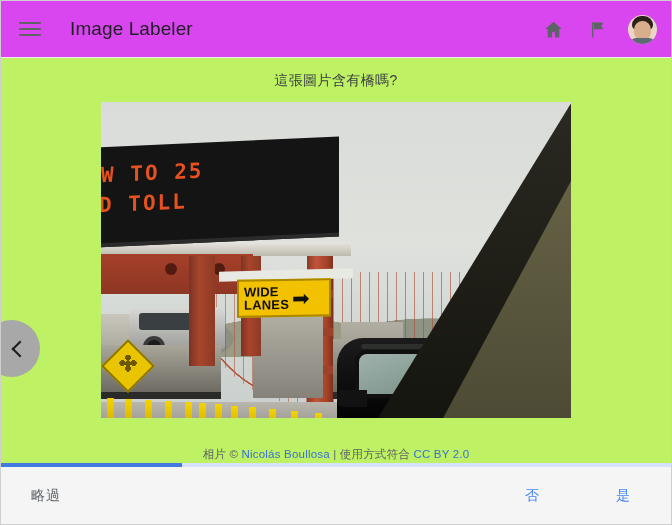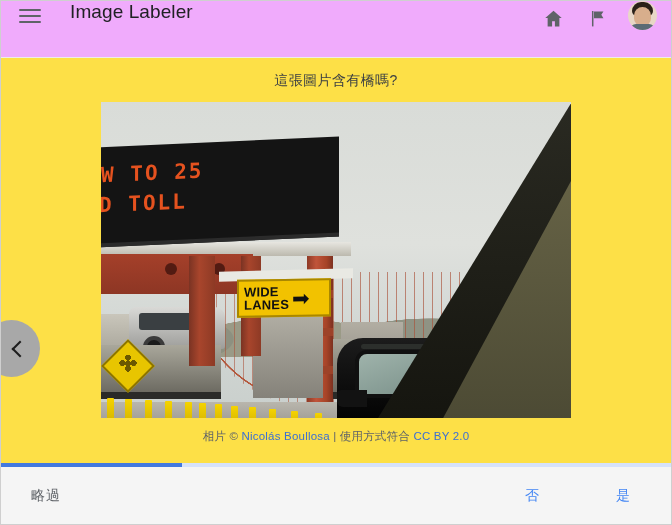--- a/index.html
+++ b/index.html
@@ -13,23 +13,23 @@
   body {
     font-family: "Liberation Sans", sans-serif;
     background: #ffffff;
     position: relative;
     border: 1px solid #cfcfcf;
   }
 
   
   #app-header {
     height: 57px;
-    background: #f0abfc;
-    display: flex;
-    align-items: flex-start;
+    background: #d946ef;
+    display: flex;
+    align-items: center;
     padding: 0 14px 0 18px;
     border-bottom: 1px solid #ececec;
     position: relative;
   }
 
   #menu-button {
     width: 30px;
     height: 30px;
     display: flex;
     flex-direction: column;
@@ -122,21 +122,21 @@
   }
   #avatar .shirt {
     position: absolute; left: 2px; bottom: 0; width: 25px; height: 6px;
     background: #5c6b74; border-radius: 8px 8px 0 0;
   }
 
   
   #content {
     position: relative;
     height: 408px;
-    background: #fde047;
+    background: #bef264;
     display: flex;
     flex-direction: column;
     align-items: center;
     padding-top: 14px;
   }
 
   #question-text {
     font-size: 14px;
     color: #3c4043;
     letter-spacing: .4px;
@@ -415,21 +415,21 @@
     clip-path: polygon(100% 0, 100% 100%, 6% 100%, 100% 0);
   }
   .win-frame-inner {
     position: absolute; right: -2px; top: -2px; width: 200px; height: 322px;
     background: linear-gradient(#6e6a4b,#4c4a34);
     clip-path: polygon(100% 24%, 100% 100%, 34% 100%, 100% 24%);
   }
 
   
   #photo-caption {
-    margin-top: 11px;
+    margin-top: 29px;
     font-size: 11.5px;
     color: #5f6368;
     letter-spacing: .2px;
   }
   #photo-caption a {
     color: #3b6fd4;
     text-decoration: none;
   }
 
   

